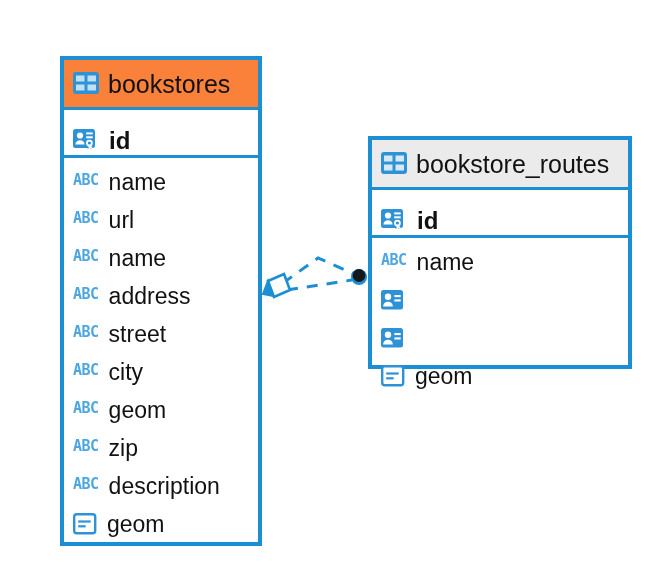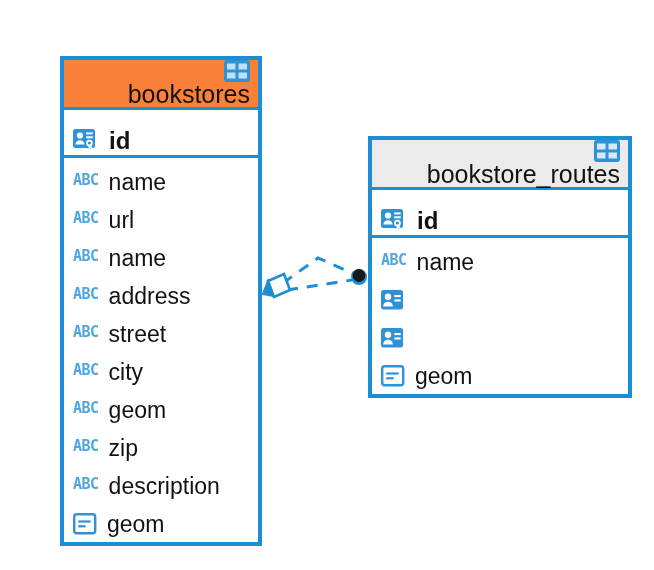--- a/index.html
+++ b/index.html
@@ -24,26 +24,25 @@
   
   .entity {
     position: absolute;
     box-sizing: border-box;
     border: 4px solid #1c8fd4;
     background: #ffffff;
   }
 
   .entity-header {
     display: flex;
-    align-items: flex-end;
+    align-items: flex-start;
     box-sizing: border-box;
     height: 50px;
-    padding: 0 8px 0 9px;
+    padding: 12px 8px 0 9px;
     border-bottom: 3px solid #1c8fd4;
-    flex-direction: column;
   }
   .entity-header.orange { background: #f9813a; }
   .entity-header.grey   { background: #ebebeb; }
 
   .entity-title {
     font-size: 25px;
     color: #111111;
     line-height: 1;
     white-space: nowrap;
     margin-left: 9px;
@@ -197,21 +196,21 @@
             <rect x="5.2" y="7.4" width="12.5" height="2.2" fill="#2f92d6"></rect>
             <rect x="5.2" y="12.2" width="7.5" height="2.2" fill="#2f92d6"></rect>
           </svg>
         </span>
         <span class="field-label">geom</span>
       </div>
 
     </div>
   </div>
 
-  <div class="entity" style="left:368px; top:136px; width:264px; height:262px;">
+  <div class="entity" style="left:368px; top:136px; width:264px; height:233px;">
 
     <div class="entity-header grey">
       <span class="icon">
         <svg width="26" height="22" viewBox="0 0 26 22">
           <rect x="0" y="0" width="26" height="22" rx="3" fill="#2f92d6"></rect>
           <rect x="3" y="3.5" width="8.5" height="6" fill="#d7e9f7"></rect>
           <rect x="14.5" y="3.5" width="8.5" height="6" fill="#d7e9f7"></rect>
           <rect x="3" y="12.5" width="8.5" height="6" fill="#d7e9f7"></rect>
           <rect x="14.5" y="12.5" width="8.5" height="6" fill="#d7e9f7"></rect>
         </svg>

